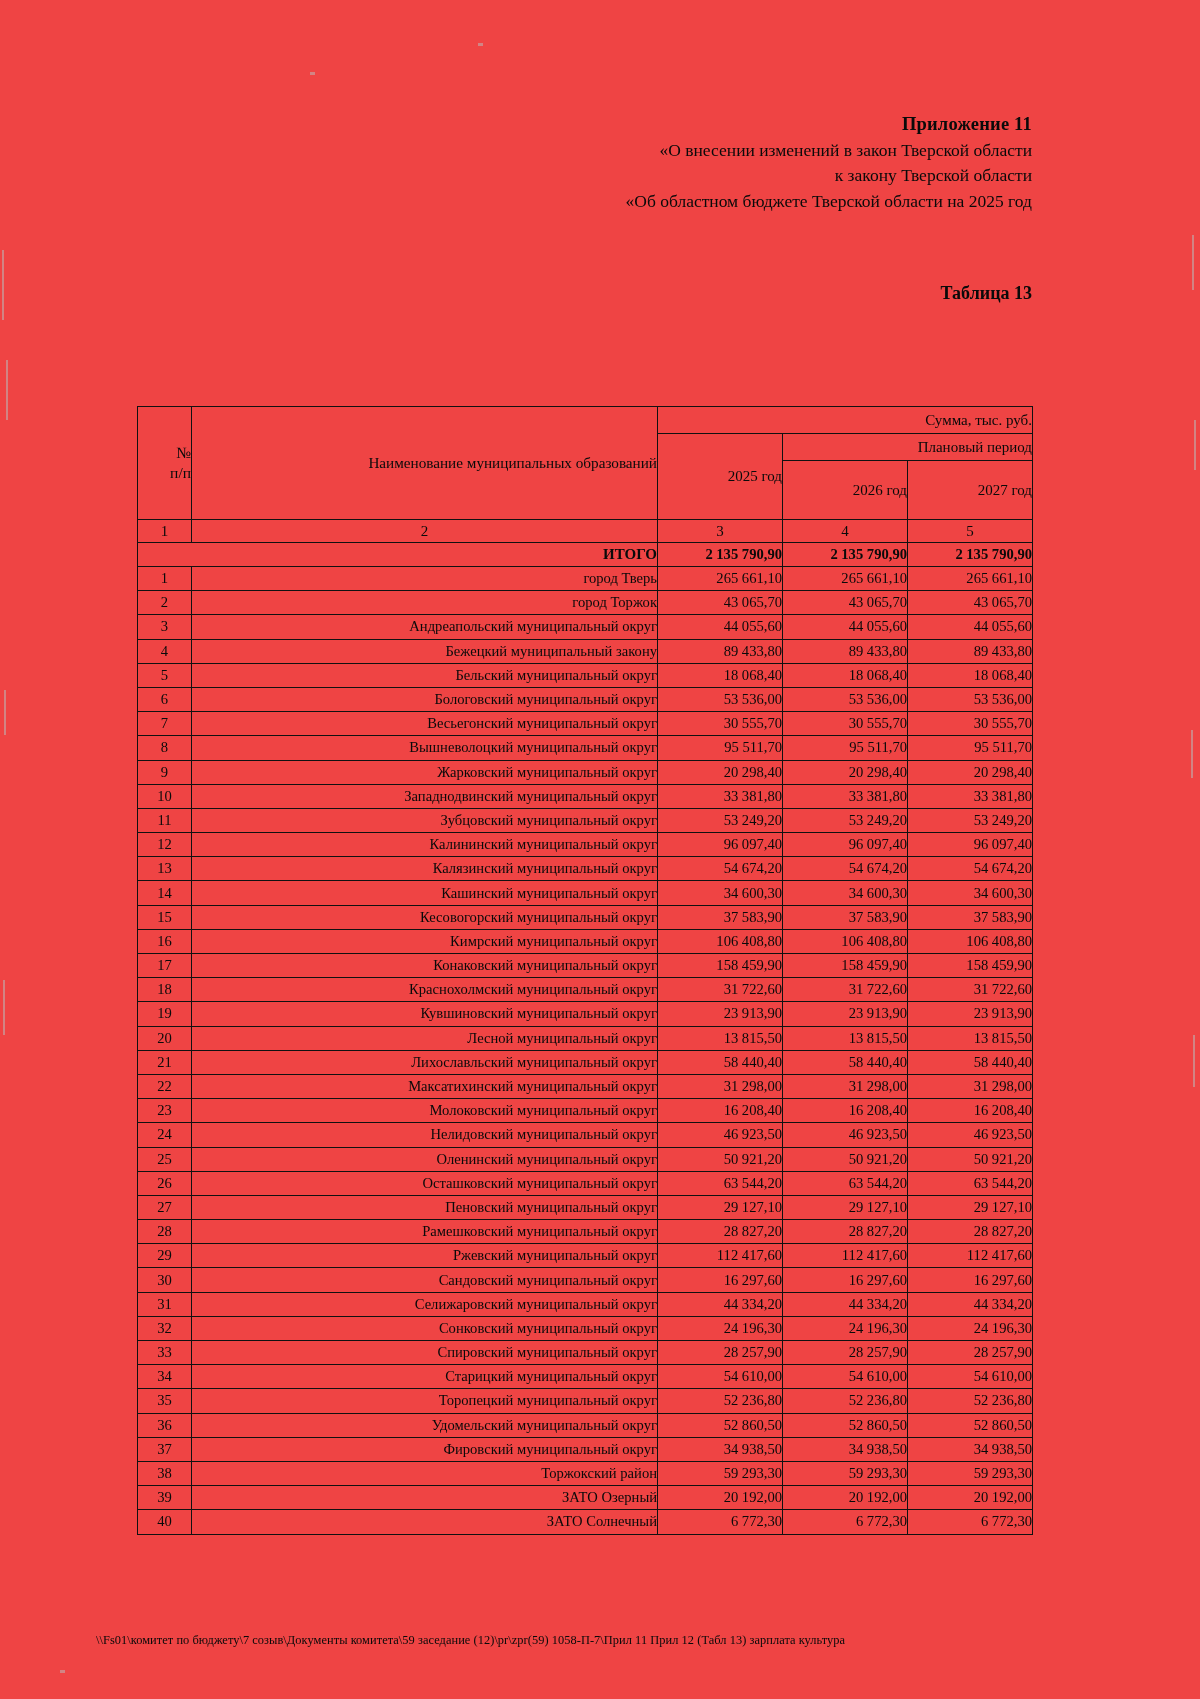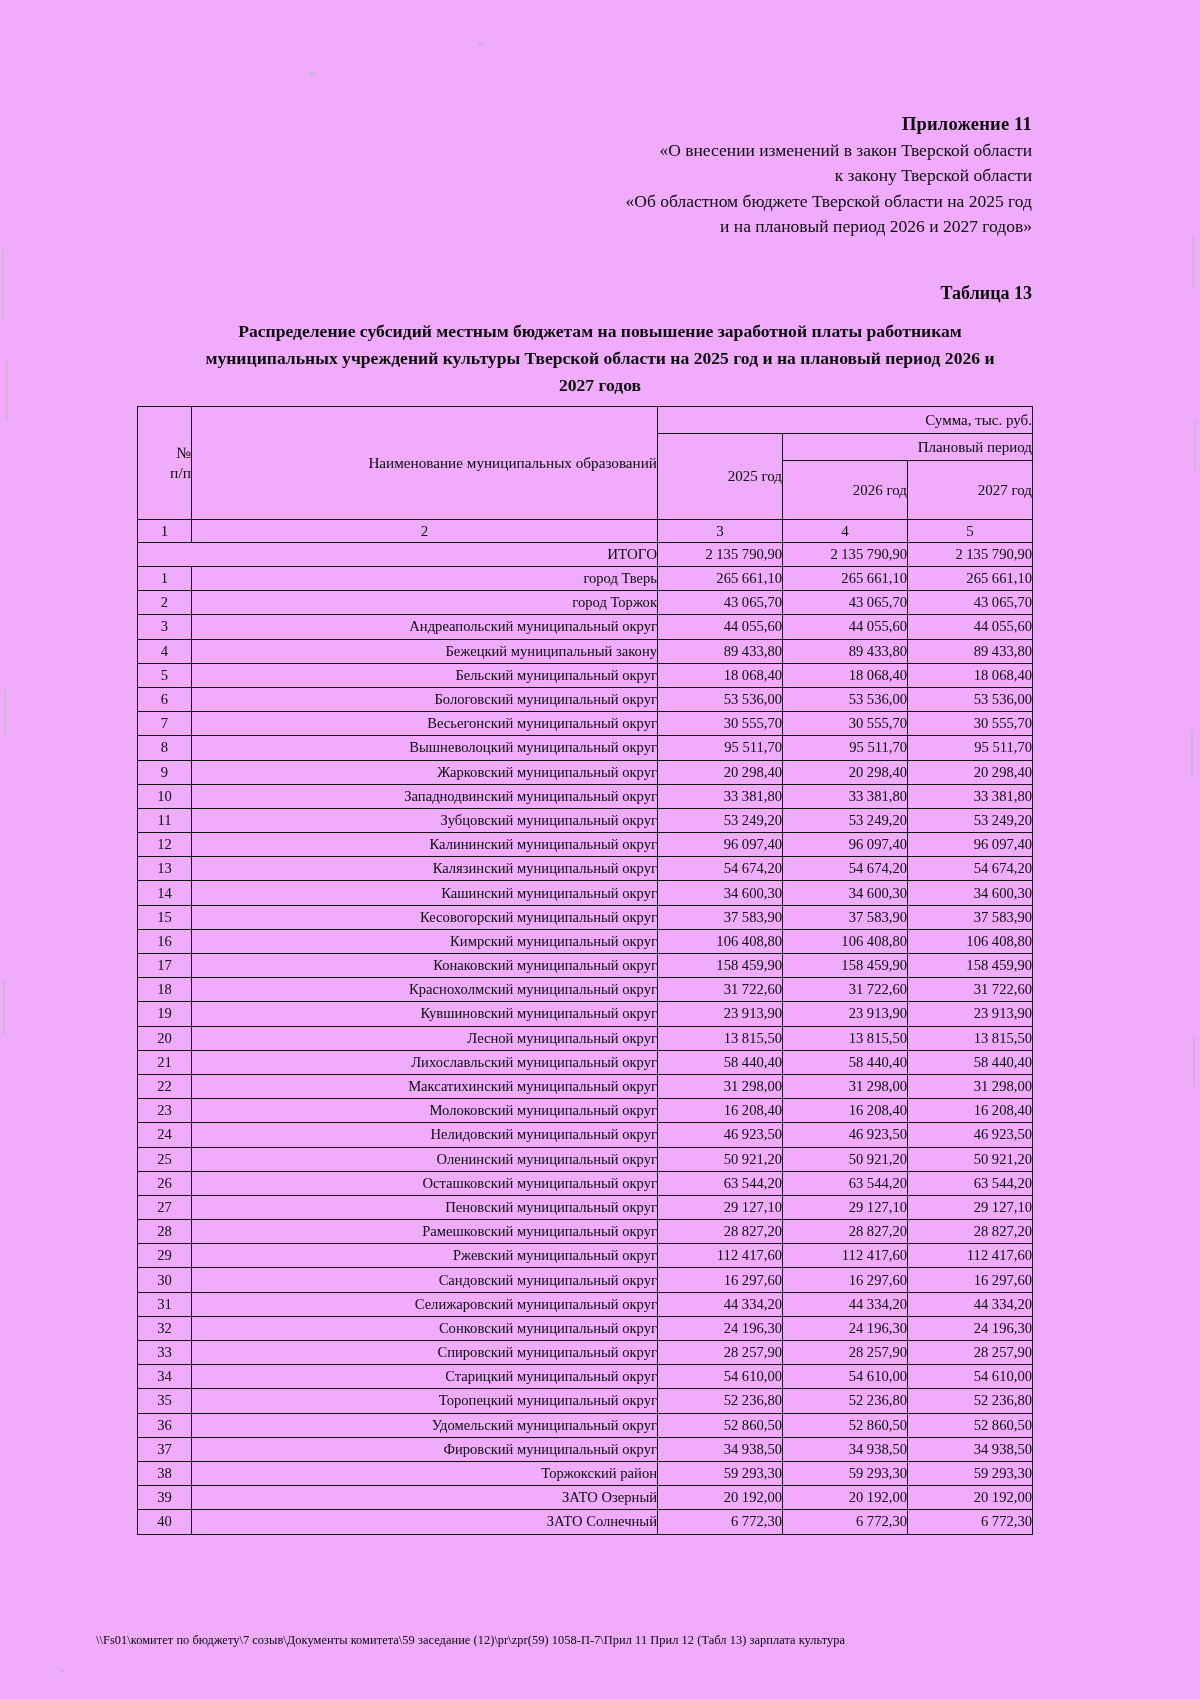--- a/index.html
+++ b/index.html
@@ -10,21 +10,21 @@
   }
   body {
     font-family: "Liberation Serif", "DejaVu Serif", serif;
     color: #0a0a0a;
   }
   .page {
     position: relative;
     width: 1200px;
     height: 1699px;
     margin: 0 auto;
-    background: #f0abfc;
+    background: #ef4444;
     overflow: hidden;
     box-sizing: border-box;
   }
 
   
   .scan-mark {
     position: absolute;
     background: #b9b9b9;
     opacity: .55;
   }
@@ -109,21 +109,21 @@
 
   td.colnum {
     text-align: center;
     font-weight: bold;
     font-size: 15px;
     height: 22px;
     padding: 1px 0 2px;
   }
 
   tr.total td {
-    font-weight: normal;
+    font-weight: bold;
     height: 23px;
   }
   td.total-label {
     text-align: right;
     padding-right: 7px;
     font-size: 15px;
   }
 
   tbody tr.drow td { height: 23.2px; }
 
@@ -168,30 +168,24 @@
   <div class="scan-mark" style="right:5px; top:1035px; width:2px; height:52px;"></div>
   <div class="scan-mark" style="left:310px; top:72px; width:5px; height:3px;"></div>
   <div class="scan-mark" style="left:478px; top:43px; width:5px; height:3px;"></div>
   <div class="scan-mark" style="left:60px; top:1670px; width:5px; height:3px;"></div>
 
   <div class="header-block">
     <div class="line1">Приложение 11</div>
     <div>«О внесении изменений в закон Тверской области</div>
     <div>к закону Тверской области</div>
     <div>«Об областном бюджете Тверской области на 2025 год</div>
-    <div>и на плановый период 2026 и 2027 годов»</div>
   </div>
 
   <div class="table-label">Таблица 13</div>
 
-  <div class="doc-title">
-    <div>Распределение субсидий местным бюджетам на повышение заработной платы работникам</div>
-    <div>муниципальных учреждений культуры Тверской области на 2025 год и на плановый период 2026 и</div>
-    <div>2027 годов</div>
-  </div>
 
   <div class="table-wrap">
     <table class="grid">
       <colgroup>
         <col class="c-num">
           <col class="c-name">
           <col class="c-y1">
           <col class="c-y2">
           <col class="c-y3">
       </colgroup>

